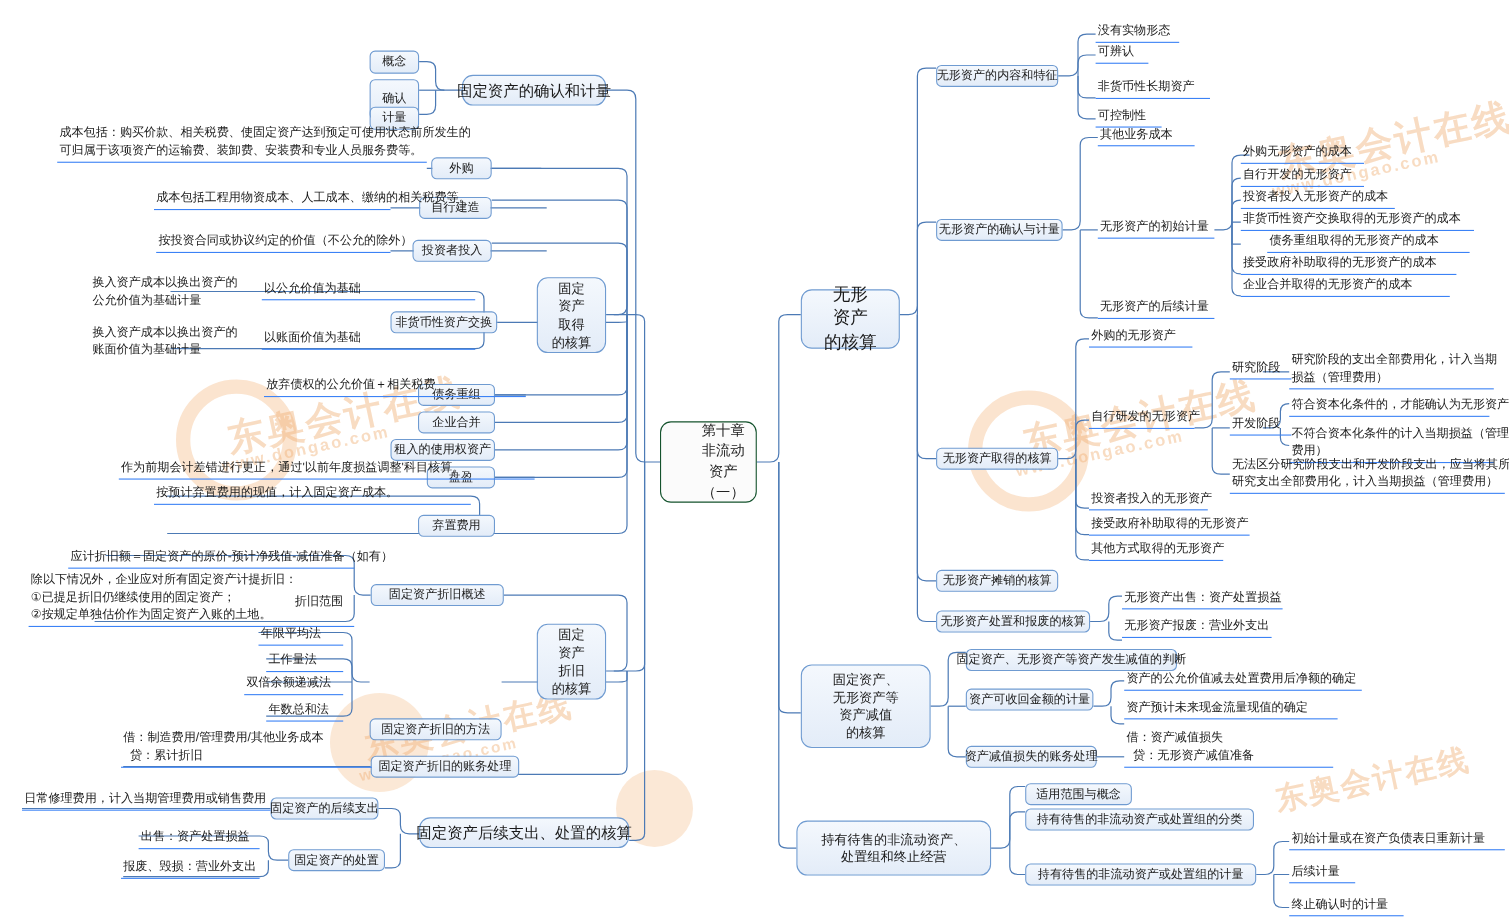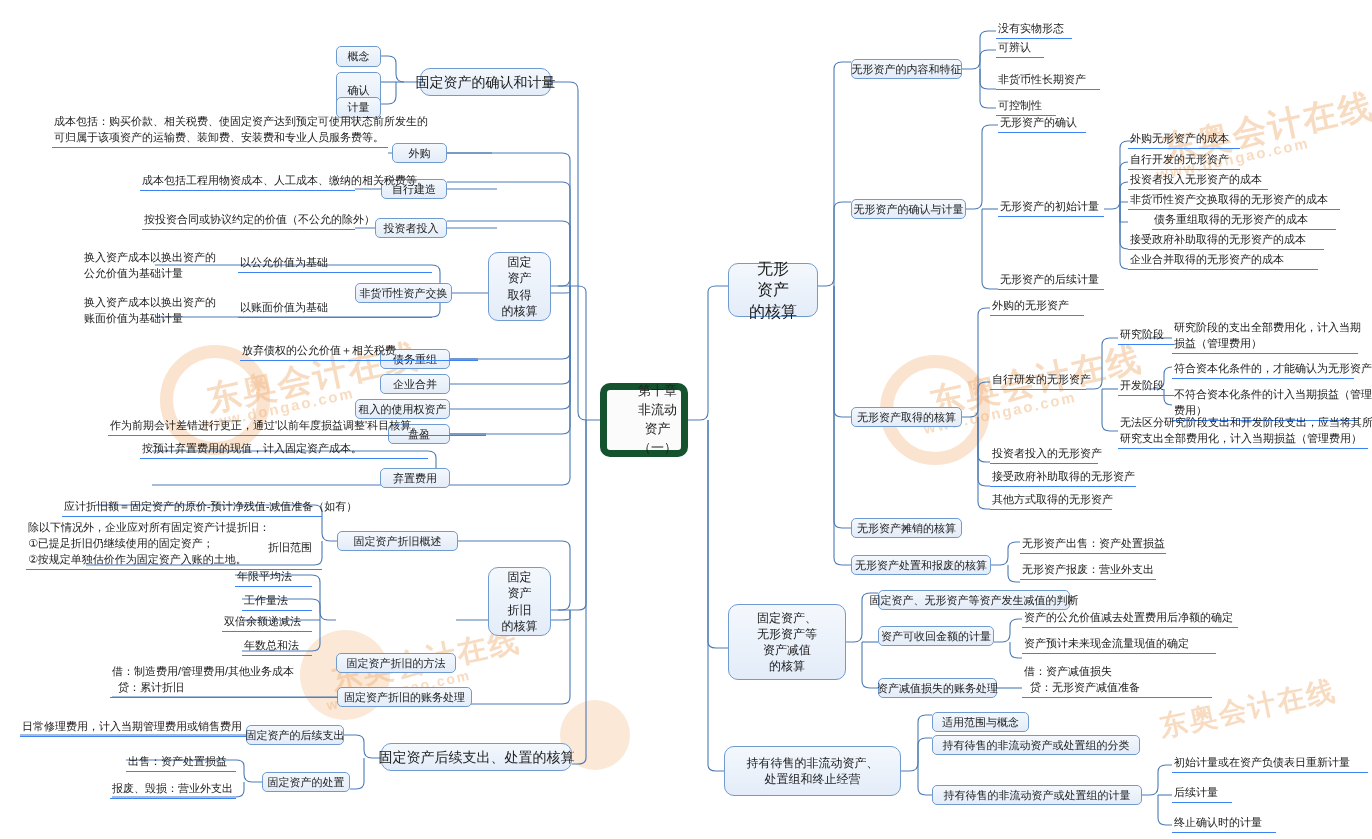--- a/index.html
+++ b/index.html
@@ -9,21 +9,21 @@
   svg#links{position:absolute;left:0;top:0;width:1372px;height:839px;pointer-events:none;}
   svg#links path,svg#links line{fill:none;stroke:#4c7ab5;stroke-width:1.1;}
 
   .node{position:absolute;box-sizing:border-box;display:flex;align-items:center;
         justify-content:center;text-align:center;line-height:1.35;white-space:pre;}
   
   .box{border:1px solid #6f9bd1;border-radius:7px;
        background:linear-gradient(180deg,#f4f8fd 0%,#e3ecf8 100%);}
   .box.small{border-radius:5px;font-size:11px;}
   .box.big{border-radius:10px;font-size:14px;}
-  .root{border:7px solid #14532d;border-radius:10px;background:#fbfbfb;
+  .root{border:1px solid #14532d;border-radius:10px;background:#fbfbfb;
         font-size:13px;line-height:1.45;color:#222;padding-left:27px;}
   
   .leaf{position:absolute;box-sizing:border-box;font-size:11px;color:#1a1a1a;
         border-bottom:1px solid #3b82f6;line-height:1.45;padding:0 2px 1px 2px;
         white-space:pre;display:flex;align-items:flex-end;}
   .leaf.multi{align-items:flex-end;}
   .plain{position:absolute;font-size:11px;color:#1a1a1a;white-space:pre;line-height:1.45;}
 
   
   .wm{position:absolute;pointer-events:none;user-select:none;}
@@ -246,21 +246,21 @@
   <div class="node box small" style="left:851px;top:199px;width:115px;height:20px;">无形资产的确认与计量</div>
   <div class="node box small" style="left:851px;top:407px;width:111px;height:20px;">无形资产取得的核算</div>
   <div class="node box small" style="left:851px;top:518px;width:111px;height:20px;">无形资产摊销的核算</div>
   <div class="node box small" style="left:851px;top:555px;width:140px;height:20px;">无形资产处置和报废的核算</div>
 
   <div class="leaf" style="left:996px;top:24px;width:76px;height:15px;">没有实物形态</div>
   <div class="leaf" style="left:996px;top:43px;width:48px;height:15px;">可辨认</div>
   <div class="leaf" style="left:996px;top:75px;width:104px;height:15px;">非货币性长期资产</div>
   <div class="leaf" style="left:996px;top:101px;width:60px;height:15px;">可控制性</div>
 
-  <div class="leaf" style="left:998px;top:118px;width:88px;height:15px;">无形资产的确认</div>
+  <div class="leaf" style="left:998px;top:118px;width:88px;height:15px;">其他业务成本</div>
   <div class="leaf" style="left:998px;top:202px;width:106px;height:15px;">无形资产的初始计量</div>
   <div class="leaf" style="left:998px;top:275px;width:106px;height:15px;">无形资产的后续计量</div>
 
   <div class="leaf" style="left:1128px;top:134px;width:112px;height:15px;">外购无形资产的成本</div>
   <div class="leaf" style="left:1128px;top:155px;width:112px;height:15px;">自行开发的无形资产</div>
   <div class="leaf" style="left:1128px;top:175px;width:140px;height:15px;">投资者投入无形资产的成本</div>
   <div class="leaf" style="left:1128px;top:195px;width:212px;height:15px;">非货币性资产交换取得的无形资产的成本</div>
   <div class="leaf" style="left:1128px;top:215px;width:184px;height:15px;margin-left:24px;">债务重组取得的无形资产的成本</div>
   <div class="leaf" style="left:1128px;top:235px;width:196px;height:15px;">接受政府补助取得的无形资产的成本</div>
   <div class="leaf" style="left:1128px;top:255px;width:190px;height:15px;">企业合并取得的无形资产的成本</div>

